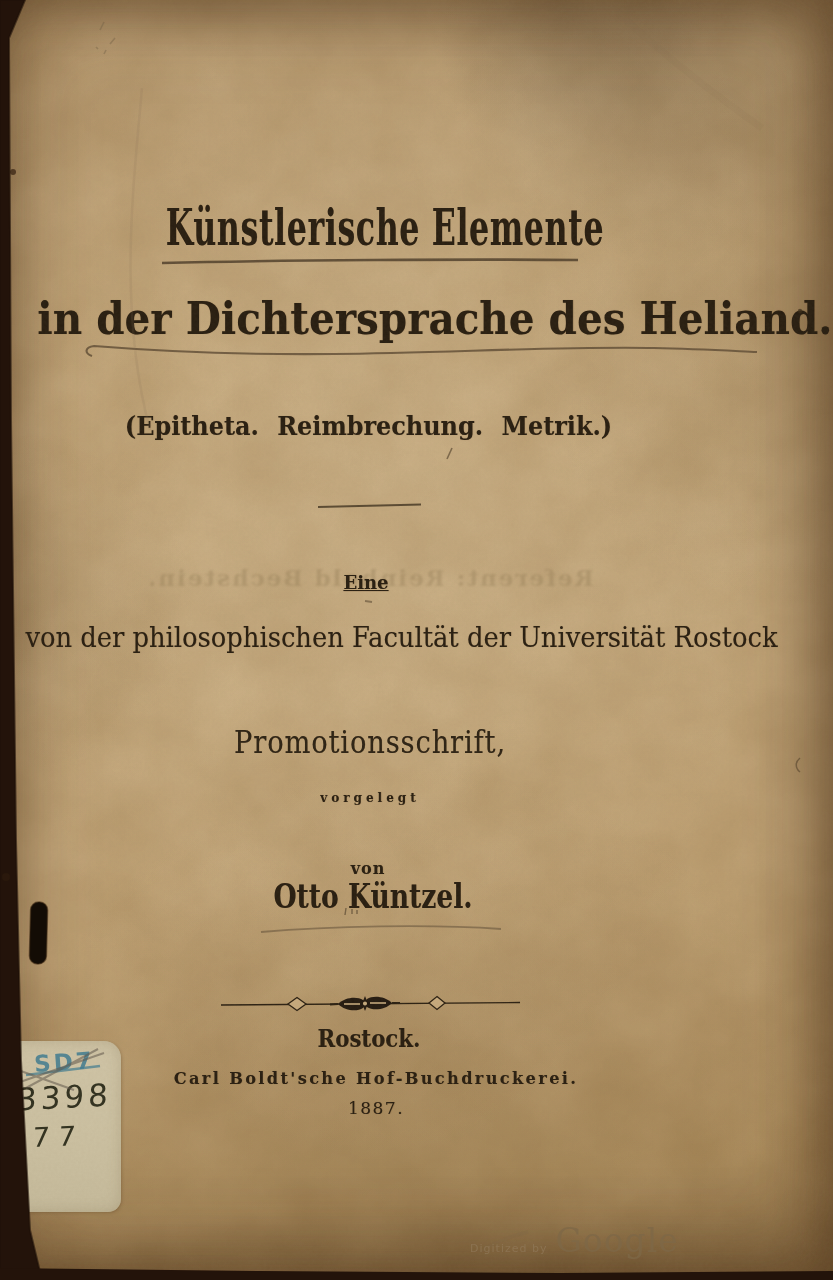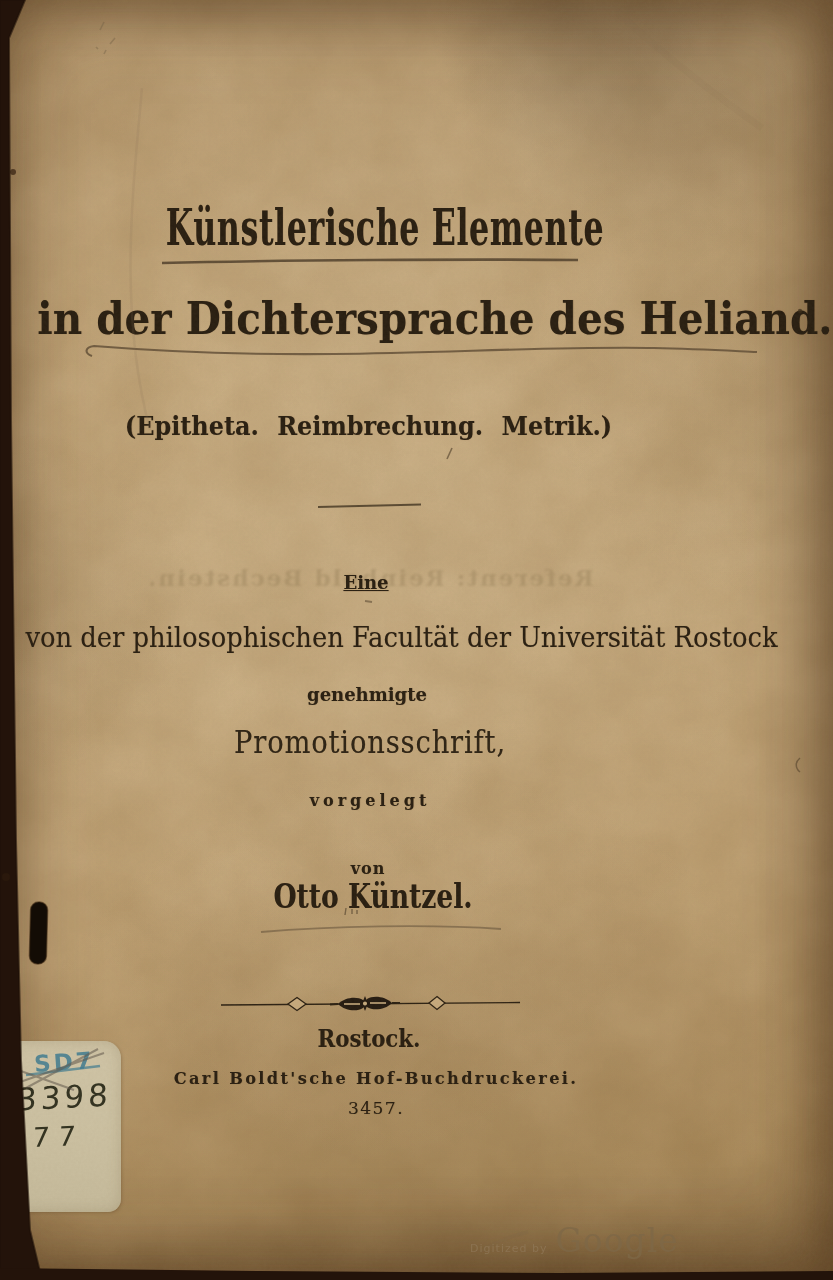--- a/index.html
+++ b/index.html
@@ -41,21 +41,21 @@
   #subtitle{top:411px;left:-48px;width:833px;font-size:26px;font-weight:bold;
           word-spacing:11px;transform:scaleX(.92);}
   #ghost{top:564px;left:100px;width:540px;font-size:23px;font-weight:bold;
          color:#87714c;opacity:.30;filter:blur(1.1px);transform:scaleX(-1);
          letter-spacing:2px;text-shadow:none;}
   #eine{top:572px;left:16px;width:700px;font-size:18px;font-weight:bold;text-decoration:underline;}
   #faculty{top:621px;left:-15px;width:833px;font-size:28px;transform:scaleX(.92);}
   #genehmigte{top:684px;left:0;width:734px;font-size:18px;font-weight:bold;}
   #promo{top:724px;left:3px;width:734px;font-size:31px;letter-spacing:1px;
          transform:scaleX(.88);color:#2c2214;}
-  #vorgelegt{top:791px;left:3px;width:734px;font-size:16px;font-weight:bold;letter-spacing:4px;}
+  #vorgelegt{top:791px;left:3px;width:734px;font-size:12px;font-weight:bold;letter-spacing:4px;}
   #von{top:839px;left:1px;width:734px;font-size:16px;font-weight:bold;letter-spacing:1px;margin-top:20px;}
   #author{top:876px;left:6px;width:734px;font-size:34px;font-weight:bold;
           transform:scaleX(.78);}
   #city{top:1024px;left:2px;width:734px;font-size:25px;font-weight:bold;transform:scaleX(.85);}
   #printer{top:1068px;left:9px;width:734px;font-size:17px;font-weight:bold;
            letter-spacing:2.5px;transform:scaleX(.95);}
   #year{top:1098px;left:9px;width:734px;font-size:17px;letter-spacing:1.5px;}
   
   #label{
     position:absolute;left:8px;top:1041px;width:113px;height:171px;
@@ -96,28 +96,27 @@
     <rect width="833" height="1280" filter="url(#fMottle)"></rect>
   </svg>
 
   <div id="ghost" class="t">Referent: Reinhold Bechstein.</div>
 
   <div id="title1" class="t">Künstlerische Elemente</div>
   <div id="title2" class="t">in der Dichtersprache des Heliand.</div>
   <div id="subtitle" class="t">(Epitheta. Reimbrechung. Metrik.)</div>
   <div id="eine" class="t">Eine</div>
   <div id="faculty" class="t">von der philosophischen Facultät der Universität Rostock</div>
-  <div id="genehmigte" class="t">genehmigte</div>
   <div id="promo" class="t">Promotionsschrift,</div>
   <div id="vorgelegt" class="t">vorgelegt</div>
   <div id="von" class="t">von</div>
   <div id="author" class="t">Otto Küntzel.</div>
   <div id="city" class="t">Rostock.</div>
   <div id="printer" class="t">Carl Boldt'sche Hof-Buchdruckerei.</div>
-  <div id="year" class="t">3457.</div>
+  <div id="year" class="t">1887.</div>
 
   <div id="label">
     <div id="stamp">SD7</div>
     <div id="callnum">3398</div>
     <div id="callnum2">77</div>
   </div>
 
   <svg class="layer" width="833" height="1280" viewBox="0 0 833 1280">
 
     <path d="M162,263 C 280,260 470,259 578,260" stroke="#50402b" stroke-width="2.6" fill="none" opacity=".85"></path>

